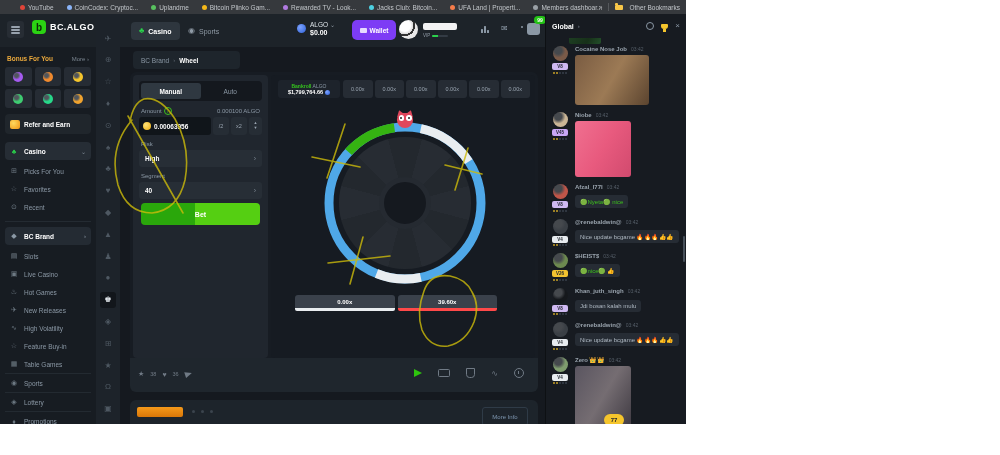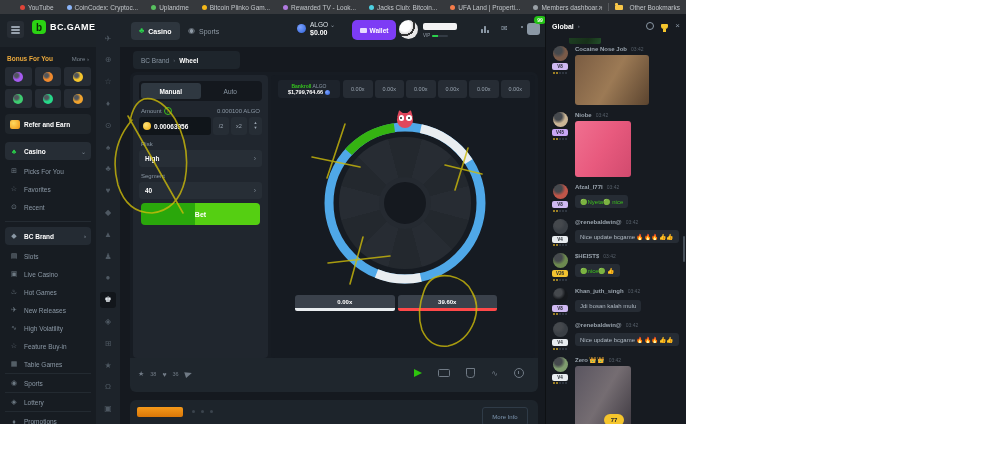--- a/index.html
+++ b/index.html
@@ -252,21 +252,21 @@
   </div>
 
   <div class="site-header">
     <div class="burger">
           <i></i>
           <i></i>
           <i></i>
         </div>
     <div class="logo">
       <div class="logo-mark">b</div>
-      <div class="logo-text">BC.GAME</div>
+      <div class="logo-text">BC.ALGO</div>
     </div>
     <div class="hdr-tab active">
       <span class="clover">♣</span>
       <span>Casino</span>
     </div>
     <div class="hdr-tab inactive">
       <span class="sports-glyph">◉</span>
       <span>Sports</span>
     </div>
     <div class="currency">

